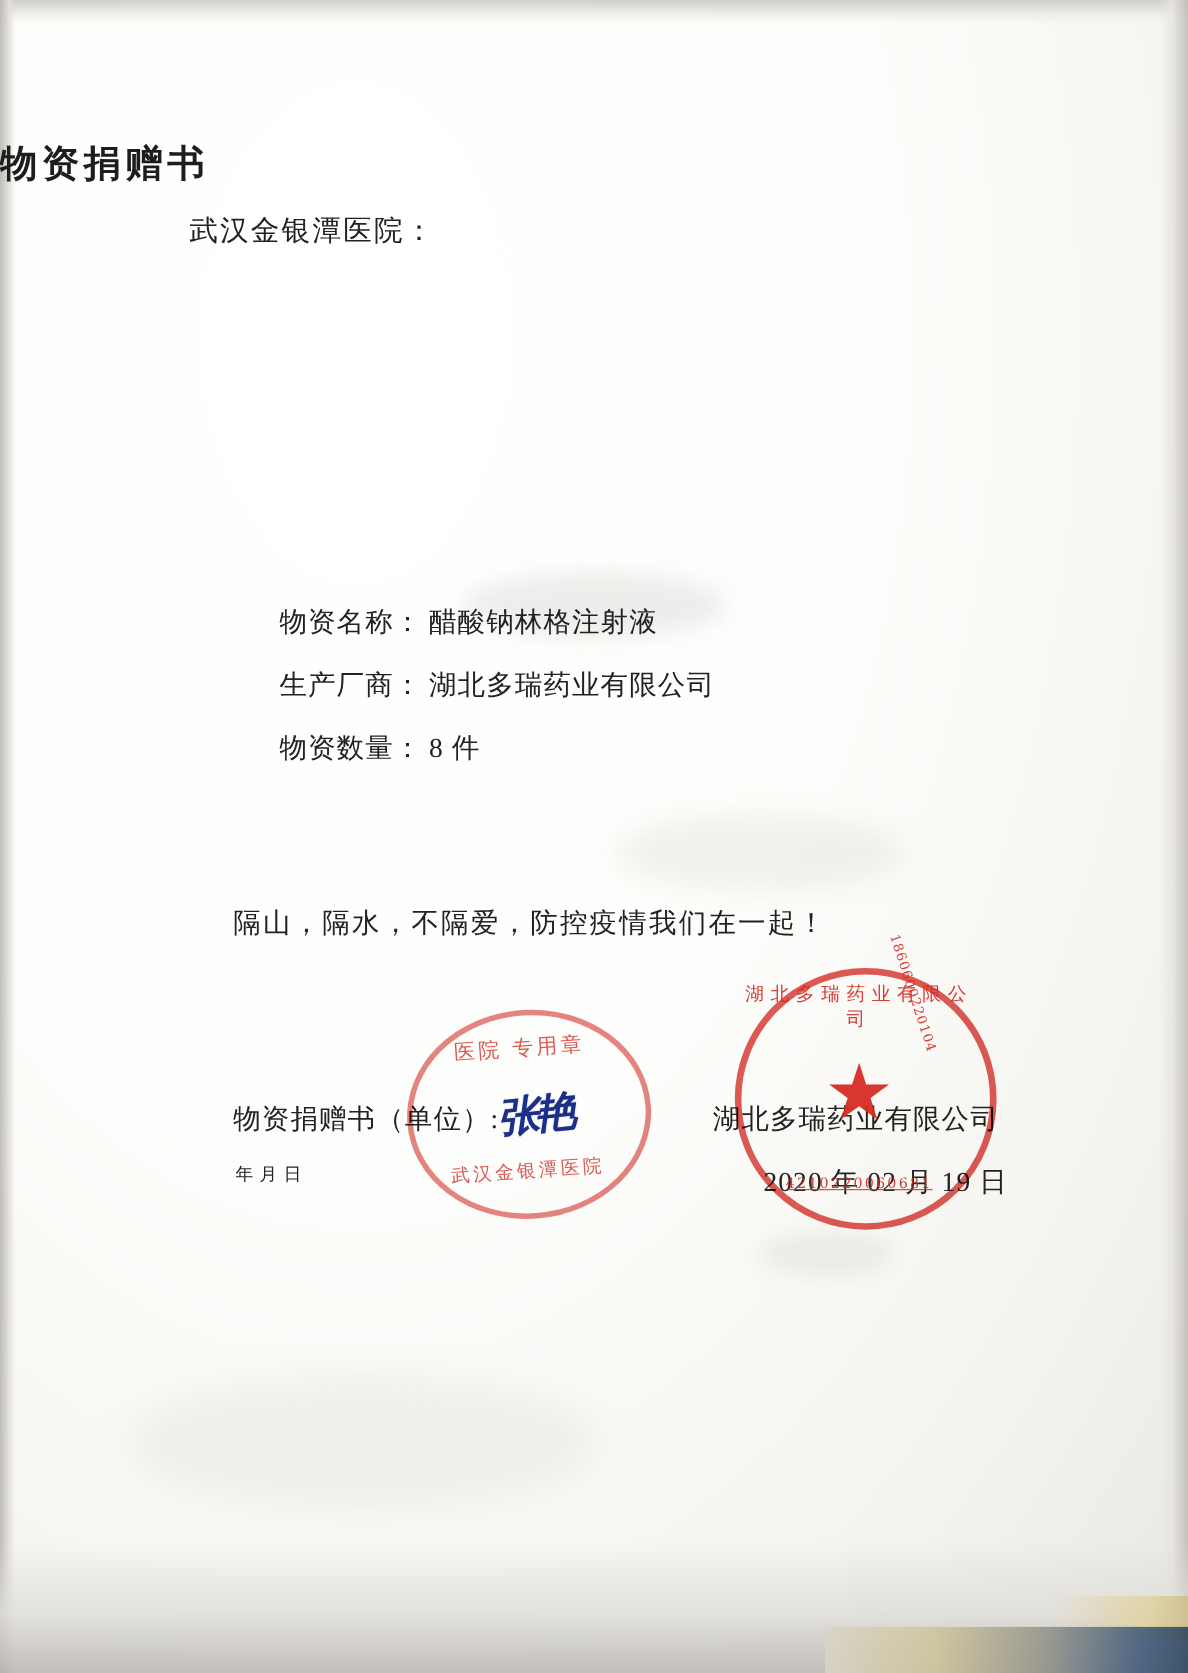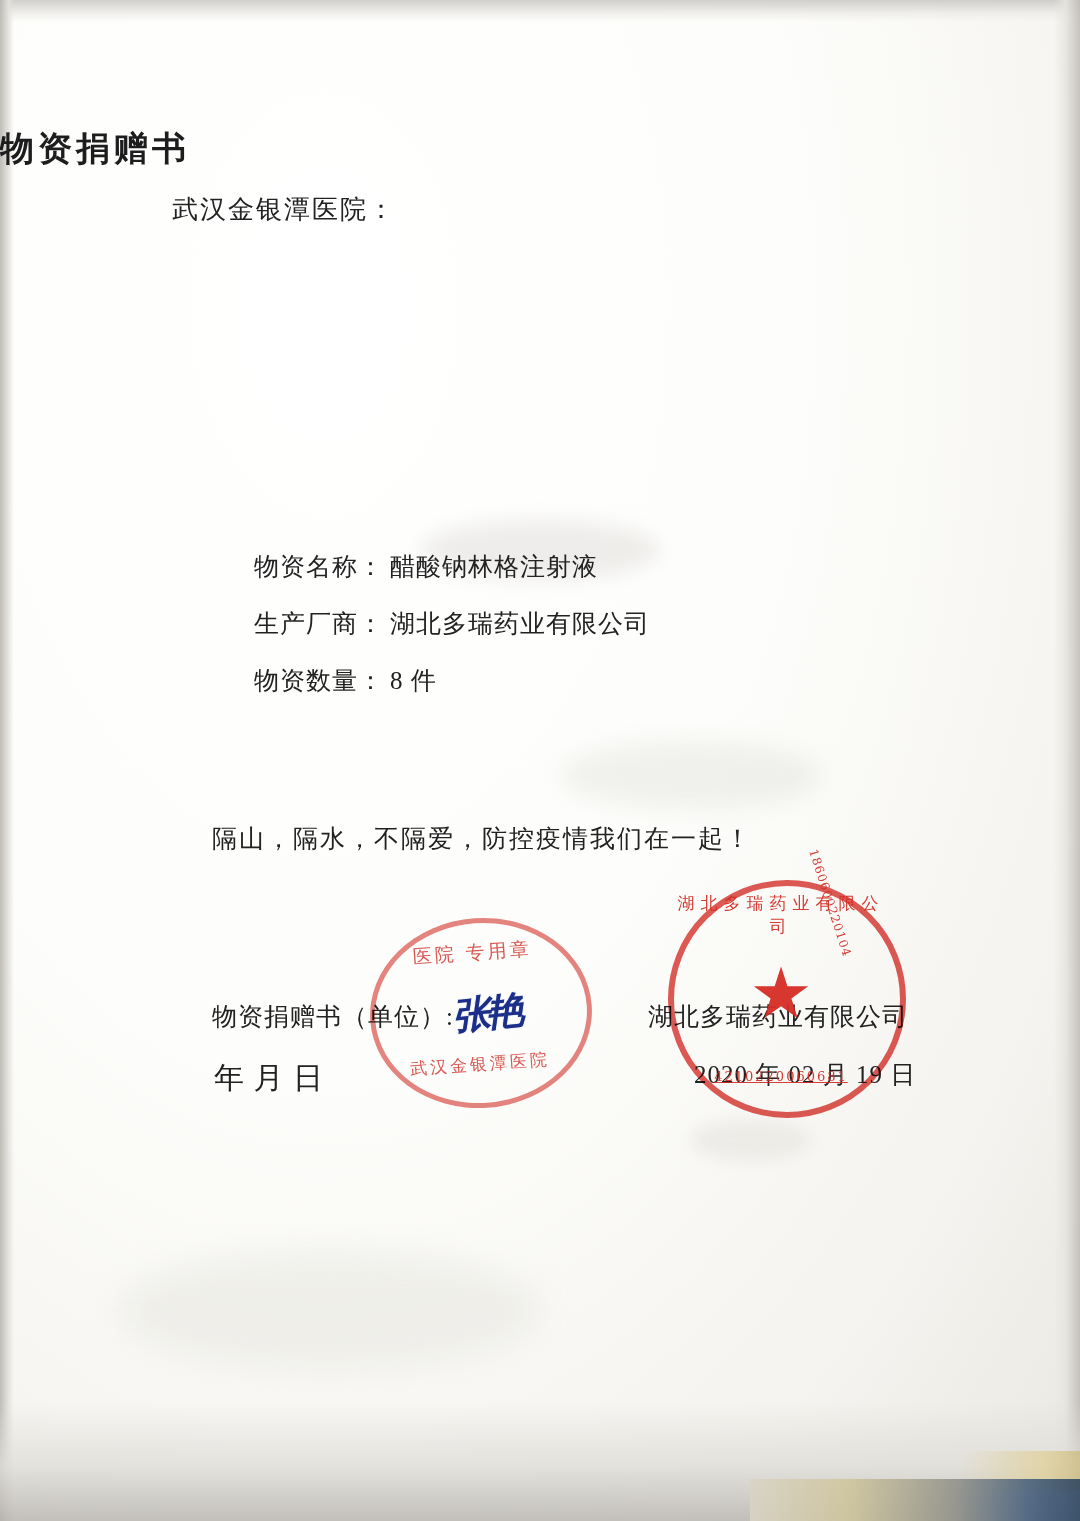--- a/index.html
+++ b/index.html
@@ -139,21 +139,21 @@
     left: 212px;
     font-size: 25px;
     letter-spacing: 1px;
     color: #222;
     white-space: nowrap;
   }
   .date-left {
     position: absolute;
     top: 1058px;
     left: 214px;
-    font-size: 30px;
+    font-size: 16px;
     letter-spacing: 1px;
     color: #222;
   }
 
   .sign-right {
     position: absolute;
     top: 1000px;
     left: 648px;
     font-size: 25px;
     letter-spacing: 1px;

